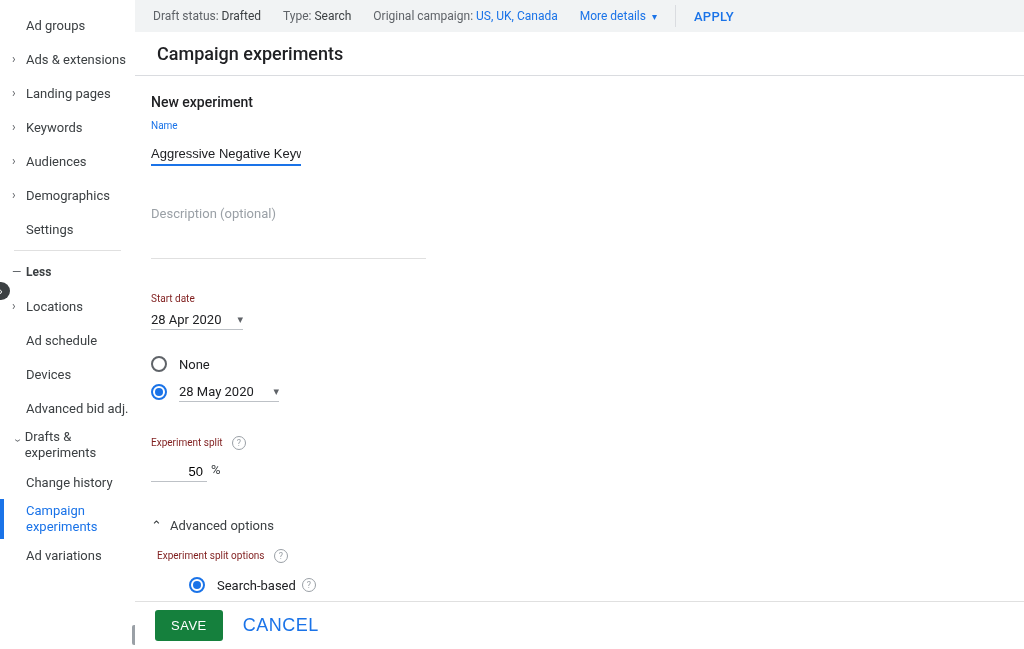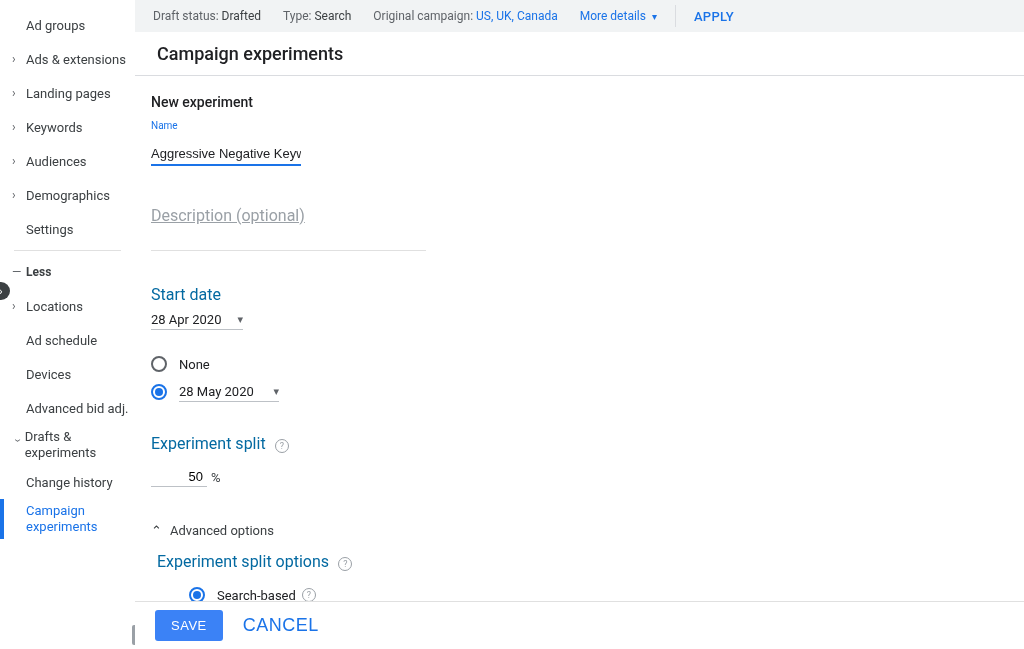--- a/index.html
+++ b/index.html
@@ -139,22 +139,22 @@
     .name-input {
       border: none;
       border-bottom: 2px solid #1a73e8;
       font-size: 13px;
       padding: 3px 0;
       width: 150px;
       outline: none;
       color: #202124;
     }
     .desc-wrap { margin-top: 40px; }
-    .field-label-grey { font-size: 16px; color: #9aa0a6; margin-bottom: 2px; display: block; text-decoration: underline; }
-    .field-label-dark { font-size: 16px; color: #0369a1; margin-bottom: 6px; display: block; }
+    .field-label-grey { font-size: 13px; color: #9aa0a6; margin-bottom: 14px; display: block; }
+    .field-label-dark { font-size: 10px; color: #7f1d1d; margin-bottom: 6px; display: block; }
     .desc-input {
       border: none; border-bottom: 1px solid #e0e0e0;
       width: 275px; font-size: 13px; padding: 4px 0; outline: none;
     }
     .date-block { margin-top: 34px; }
     .date-display {
       display: inline-flex; align-items: center;
       border-bottom: 1px solid #bdc1c6;
       font-size: 13px; color: #202124;
       padding: 2px 0; width: 92px;
@@ -166,21 +166,21 @@
     .radio {
       width: 16px; height: 16px; border-radius: 50%;
       border: 2px solid #5f6368; display: inline-flex;
       align-items: center; justify-content: center; margin-right: 12px;
     }
     .radio.checked { border-color: #1a73e8; }
     .radio.checked::after { content: ""; width: 8px; height: 8px; border-radius: 50%; background: #1a73e8; }
     .radio-label { font-size: 13px; color: #202124; }
 
     .split-block { margin-top: 32px; }
-    .split-row { display: flex; align-items: center; margin-top: 8px; }
+    .split-row { display: flex; align-items: flex-start; margin-top: 8px; }
     .split-input {
       width: 56px; border: none; border-bottom: 1px solid #bdc1c6;
       text-align: right; font-size: 13px; padding: 2px 4px; outline: none;
     }
     .pct { margin-left: 4px; font-size: 13px; color: #3c4043; }
     .help-icon {
       display: inline-flex; align-items: center; justify-content: center;
       width: 14px; height: 14px; border: 1px solid #9aa0a6; border-radius: 50%;
       color: #9aa0a6; font-size: 9px; margin-left: 6px; cursor: pointer;
     }
@@ -193,21 +193,21 @@
     .footer {
       position: absolute;
       left: 135px; right: 0; bottom: 0;
       height: 48px;
       background: #fff;
       border-top: 1px solid #e0e0e0;
       display: flex; align-items: center;
       padding-left: 20px; gap: 20px;
     }
     .btn-save {
-      background: #3b82f6; color: #fff;
+      background: #15803d; color: #fff;
       border: none; border-radius: 3px;
       padding: 8px 16px; font-size: 13px; font-weight: 500;
       letter-spacing: .5px; cursor: pointer;
     }
     .btn-cancel {
       background: none; border: none; color: #1a73e8;
       font-size: 18px; font-weight: 500; letter-spacing: .5px; cursor: pointer;
     }
   </style>
 </head>
@@ -266,20 +266,23 @@
   <div class="nav-item" style="height:40px;">
     <span class="nav-caret" style="transform:rotate(90deg);">›</span>
     <span class="nav-label" style="line-height:1.2;">Drafts &amp; experiments</span>
   </div>
   <div class="nav-item no-caret">
     <span class="nav-caret">›</span>
     <span class="nav-label">Change history</span>
   </div>
   <div class="child-item twoline selected">
     <span style="max-width:90px;">Campaign experiments</span>
+  </div>
+  <div class="child-item">
+    <span>Ad variations</span>
   </div>
 </nav>
 
 <div class="expand-handle">›</div>
 <div class="snackbar">!</div>
 
 <div class="topbar">
   <span>
     <span>Draft status: </span><span class="val">Drafted</span>
   </span>

